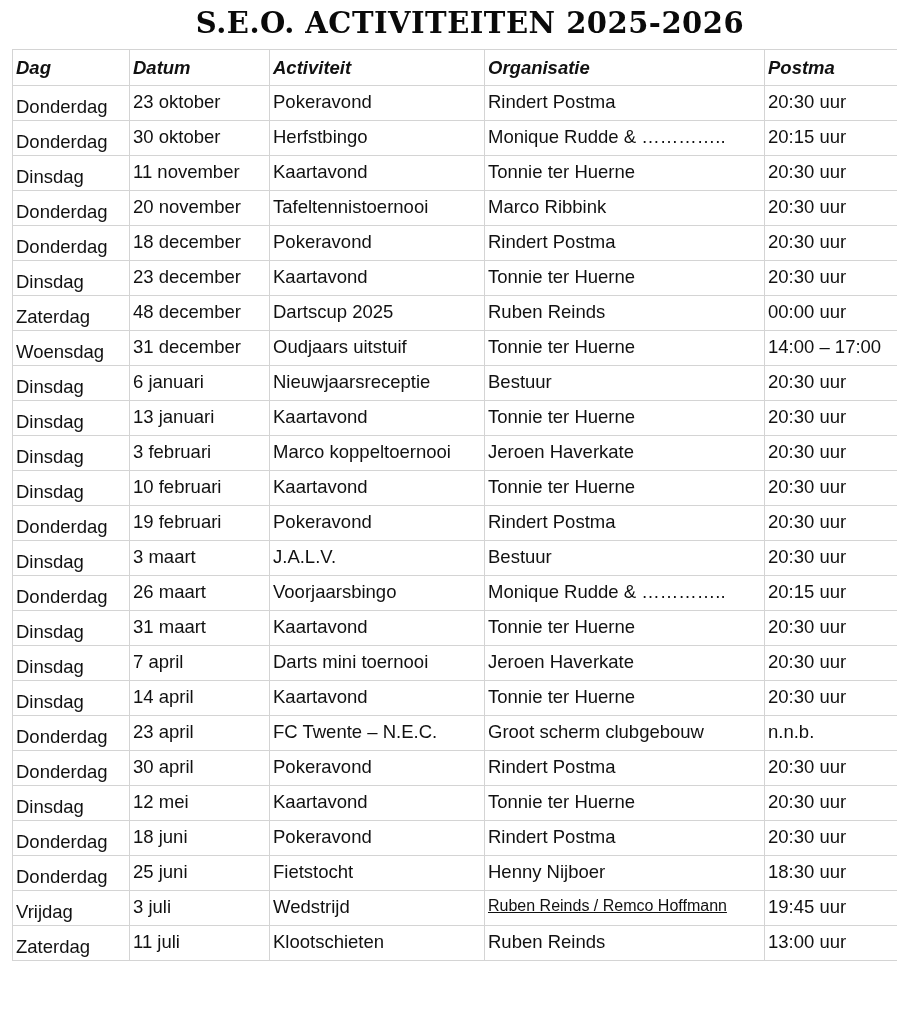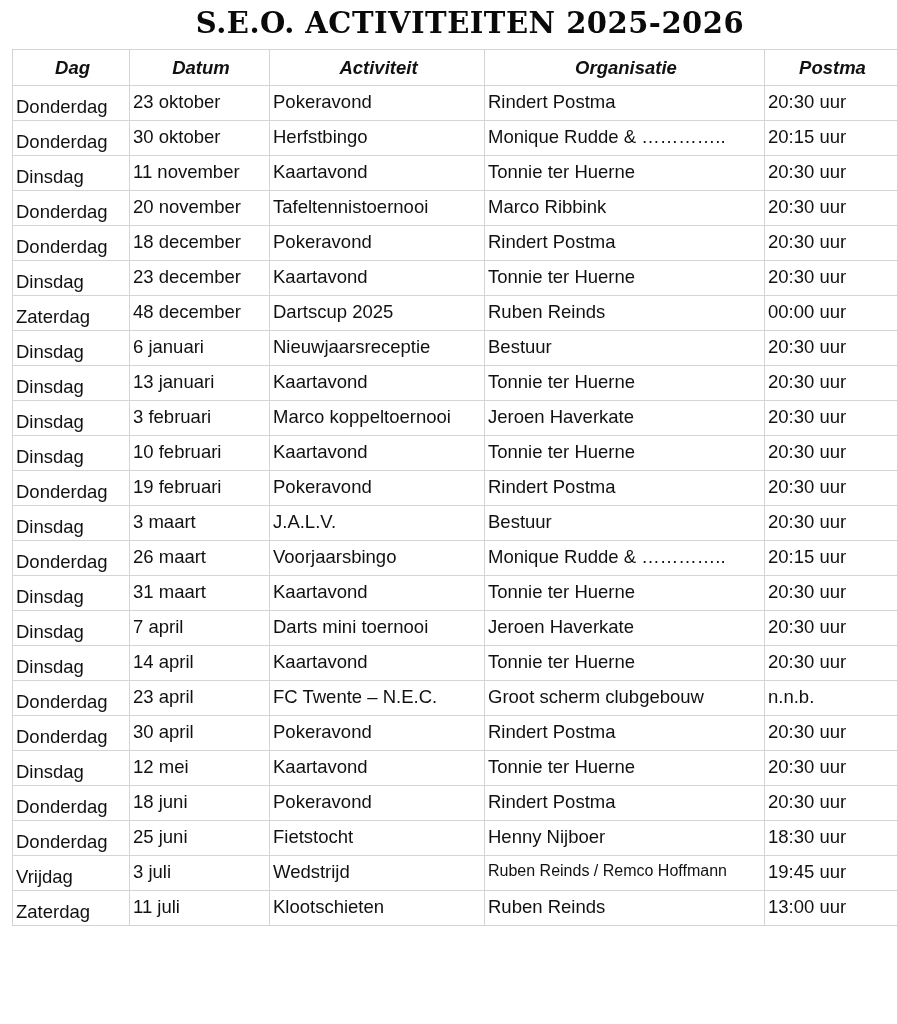--- a/index.html
+++ b/index.html
@@ -11,24 +11,24 @@
   }
   table {
     position: absolute; left: 12px; top: 49px;
     border-collapse: collapse; table-layout: fixed; width: 885px;
   }
   col.c1 { width: 117px; } col.c2 { width: 140px; } col.c3 { width: 215px; } col.c4 { width: 280px; } col.c5 { width: 133px; }
   td, th {
     border: 1px solid #d4d4d4; height: 35px; padding: 0 0 0 3px; text-align: left; vertical-align: middle;
     font-size: 18.5px; white-space: nowrap; overflow: hidden; box-sizing: border-box;
   }
-  th { font-style: italic; font-weight: bold; height: 36px; text-align: center; }
+  th { font-style: italic; font-weight: bold; height: 36px; }
   td.dag { vertical-align: bottom; padding-bottom: 2px; margin-left: 32px; }
   td.datum, td.act, td.org, td.aan { vertical-align: top; padding-top: 5px; }
-  td.small { font-size: 16px; padding-top: 6px; }
+  td.small { font-size: 16px; padding-top: 6px; text-decoration: underline; }
 </style>
 </head>
 <body>
 
 <div class="title">S.E.O. ACTIVITEITEN 2025-2026</div>
 
 <table>
   <colgroup>
       <col class="c1">
       <col class="c2">
@@ -89,20 +89,27 @@
         <td class="aan">20:30 uur</td>
       </tr>
       <tr>
         <td class="dag">Zaterdag</td>
         <td class="datum">48 december</td>
         <td class="act">Dartscup 2025</td>
         <td class="org">Ruben Reinds</td>
         <td class="aan">00:00 uur</td>
       </tr>
       <tr>
+        <td class="dag">Woensdag</td>
+        <td class="datum">31 december</td>
+        <td class="act">Oudjaars uitstuif</td>
+        <td class="org">Tonnie ter Huerne</td>
+        <td class="aan">14:00 – 17:00</td>
+      </tr>
+      <tr>
         <td class="dag">Dinsdag</td>
         <td class="datum">6 januari</td>
         <td class="act">Nieuwjaarsreceptie</td>
         <td class="org">Bestuur</td>
         <td class="aan">20:30 uur</td>
       </tr>
       <tr>
         <td class="dag">Dinsdag</td>
         <td class="datum">13 januari</td>
         <td class="act">Kaartavond</td>

